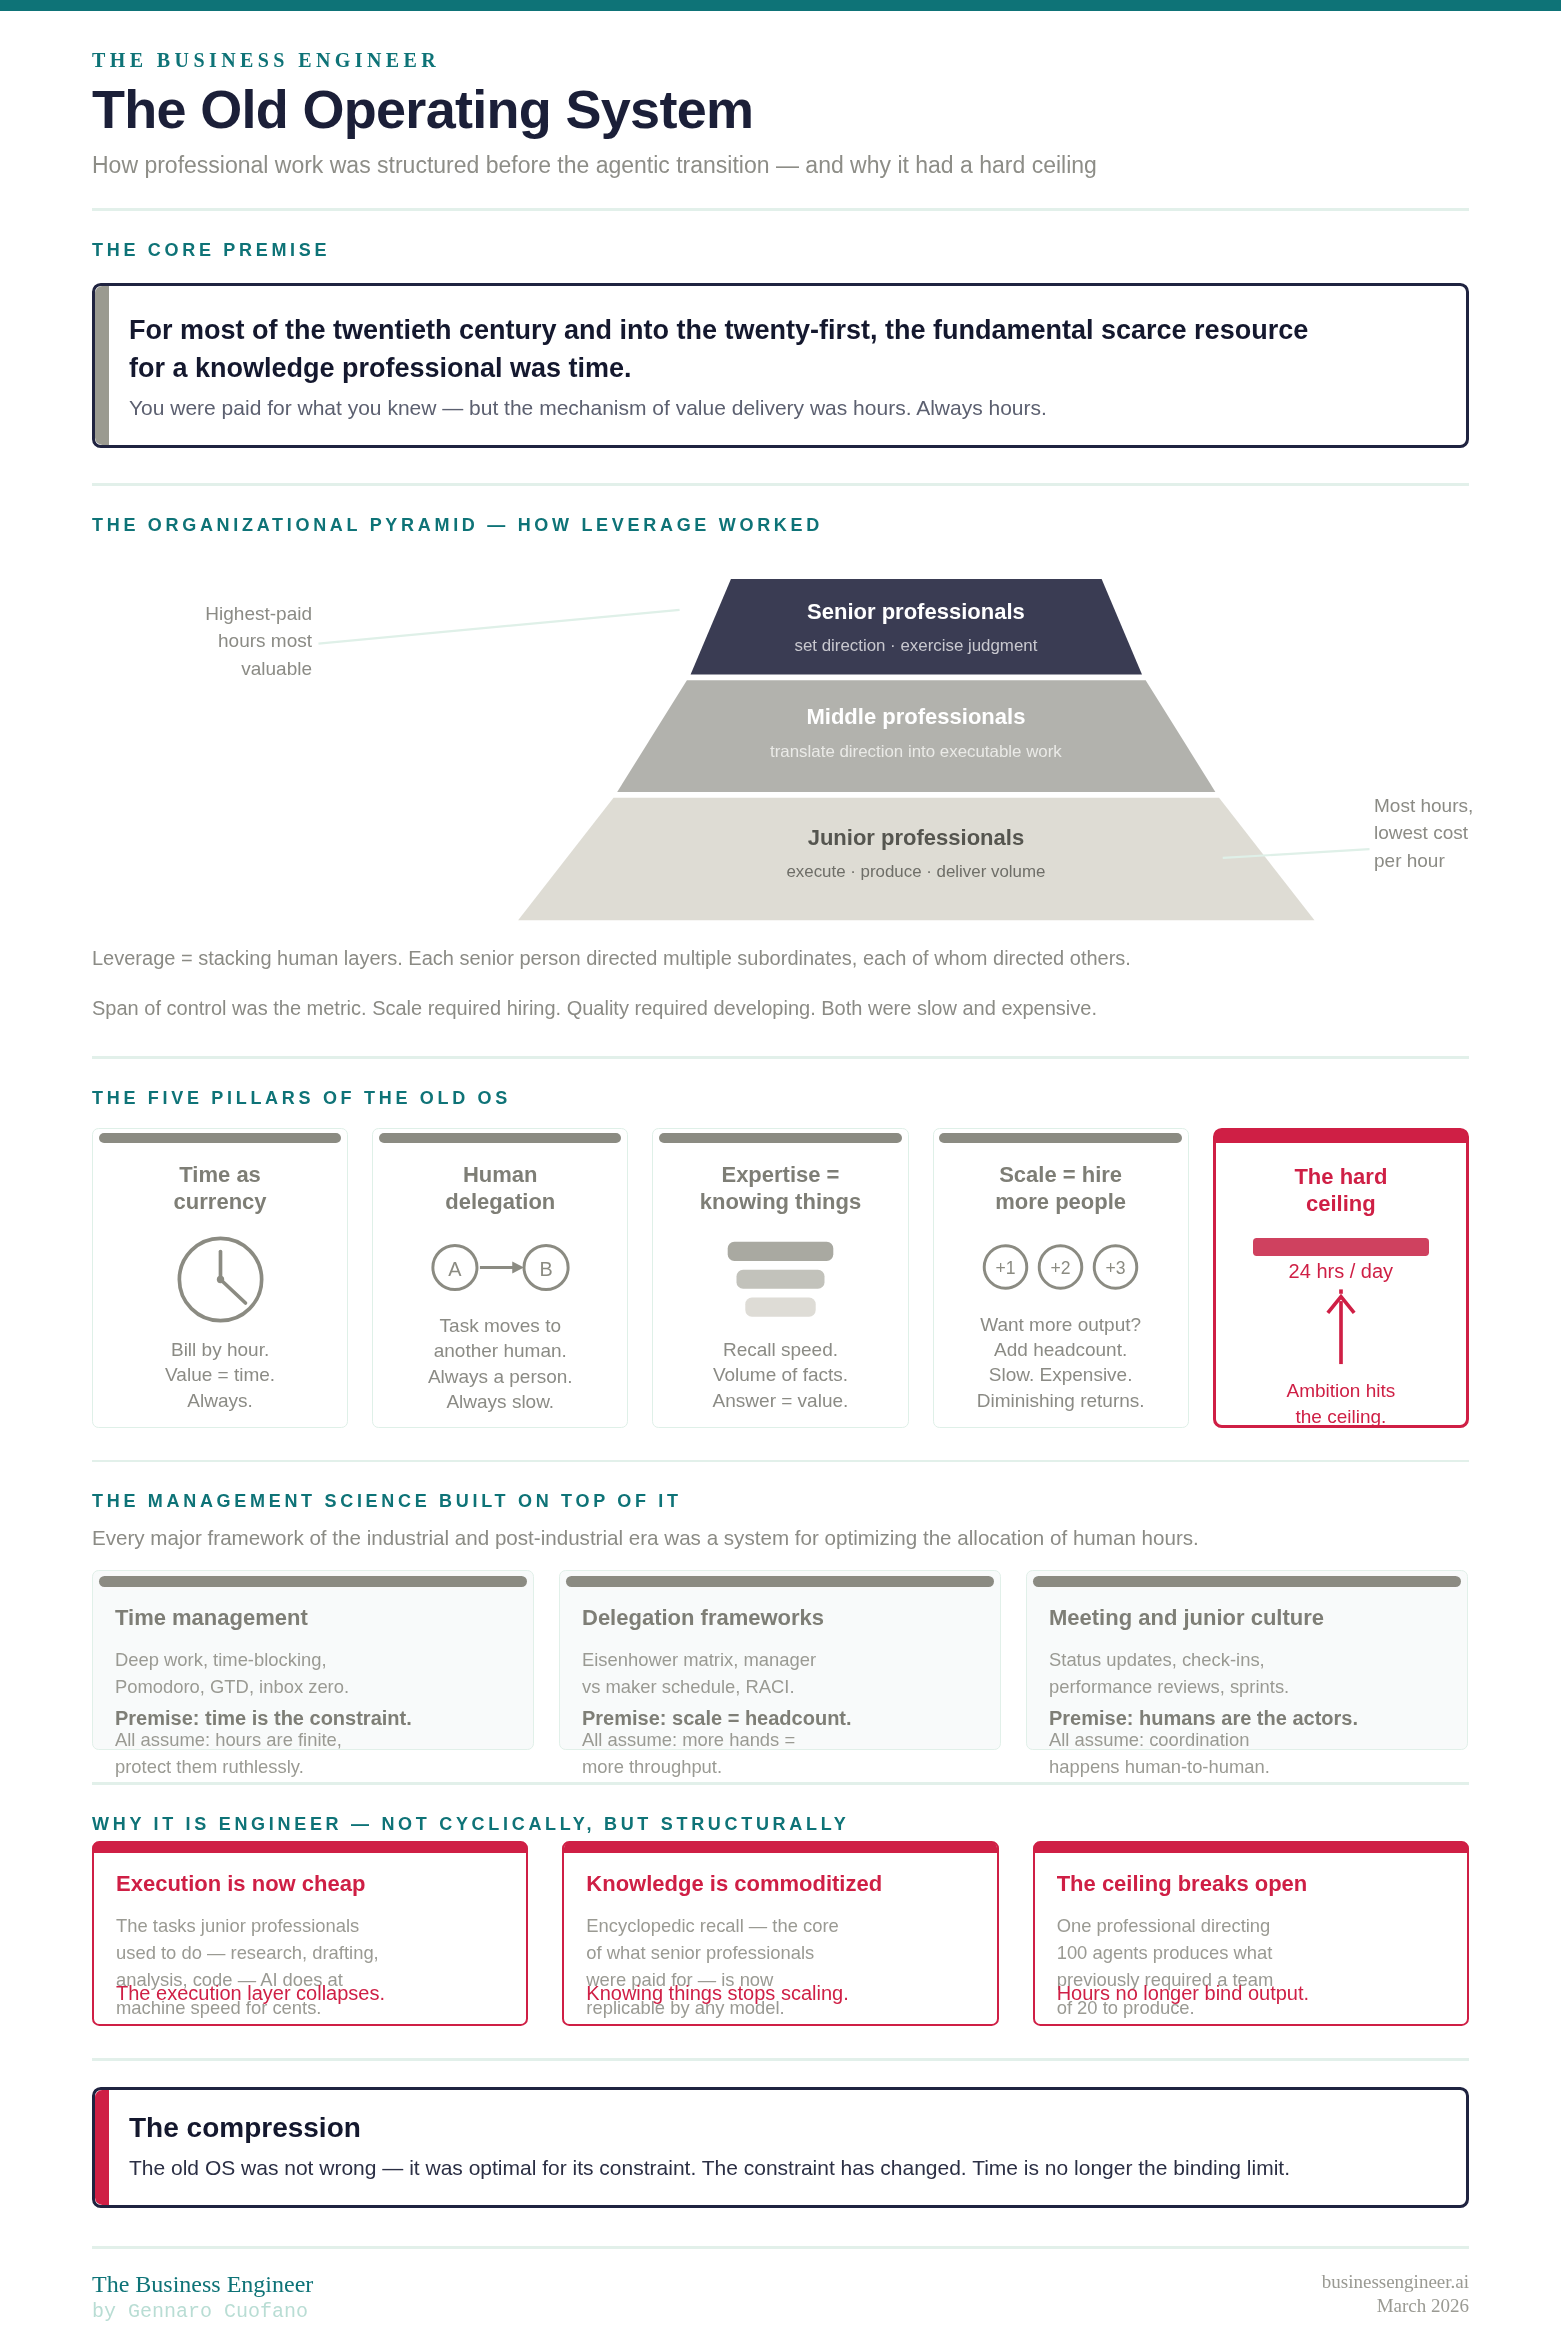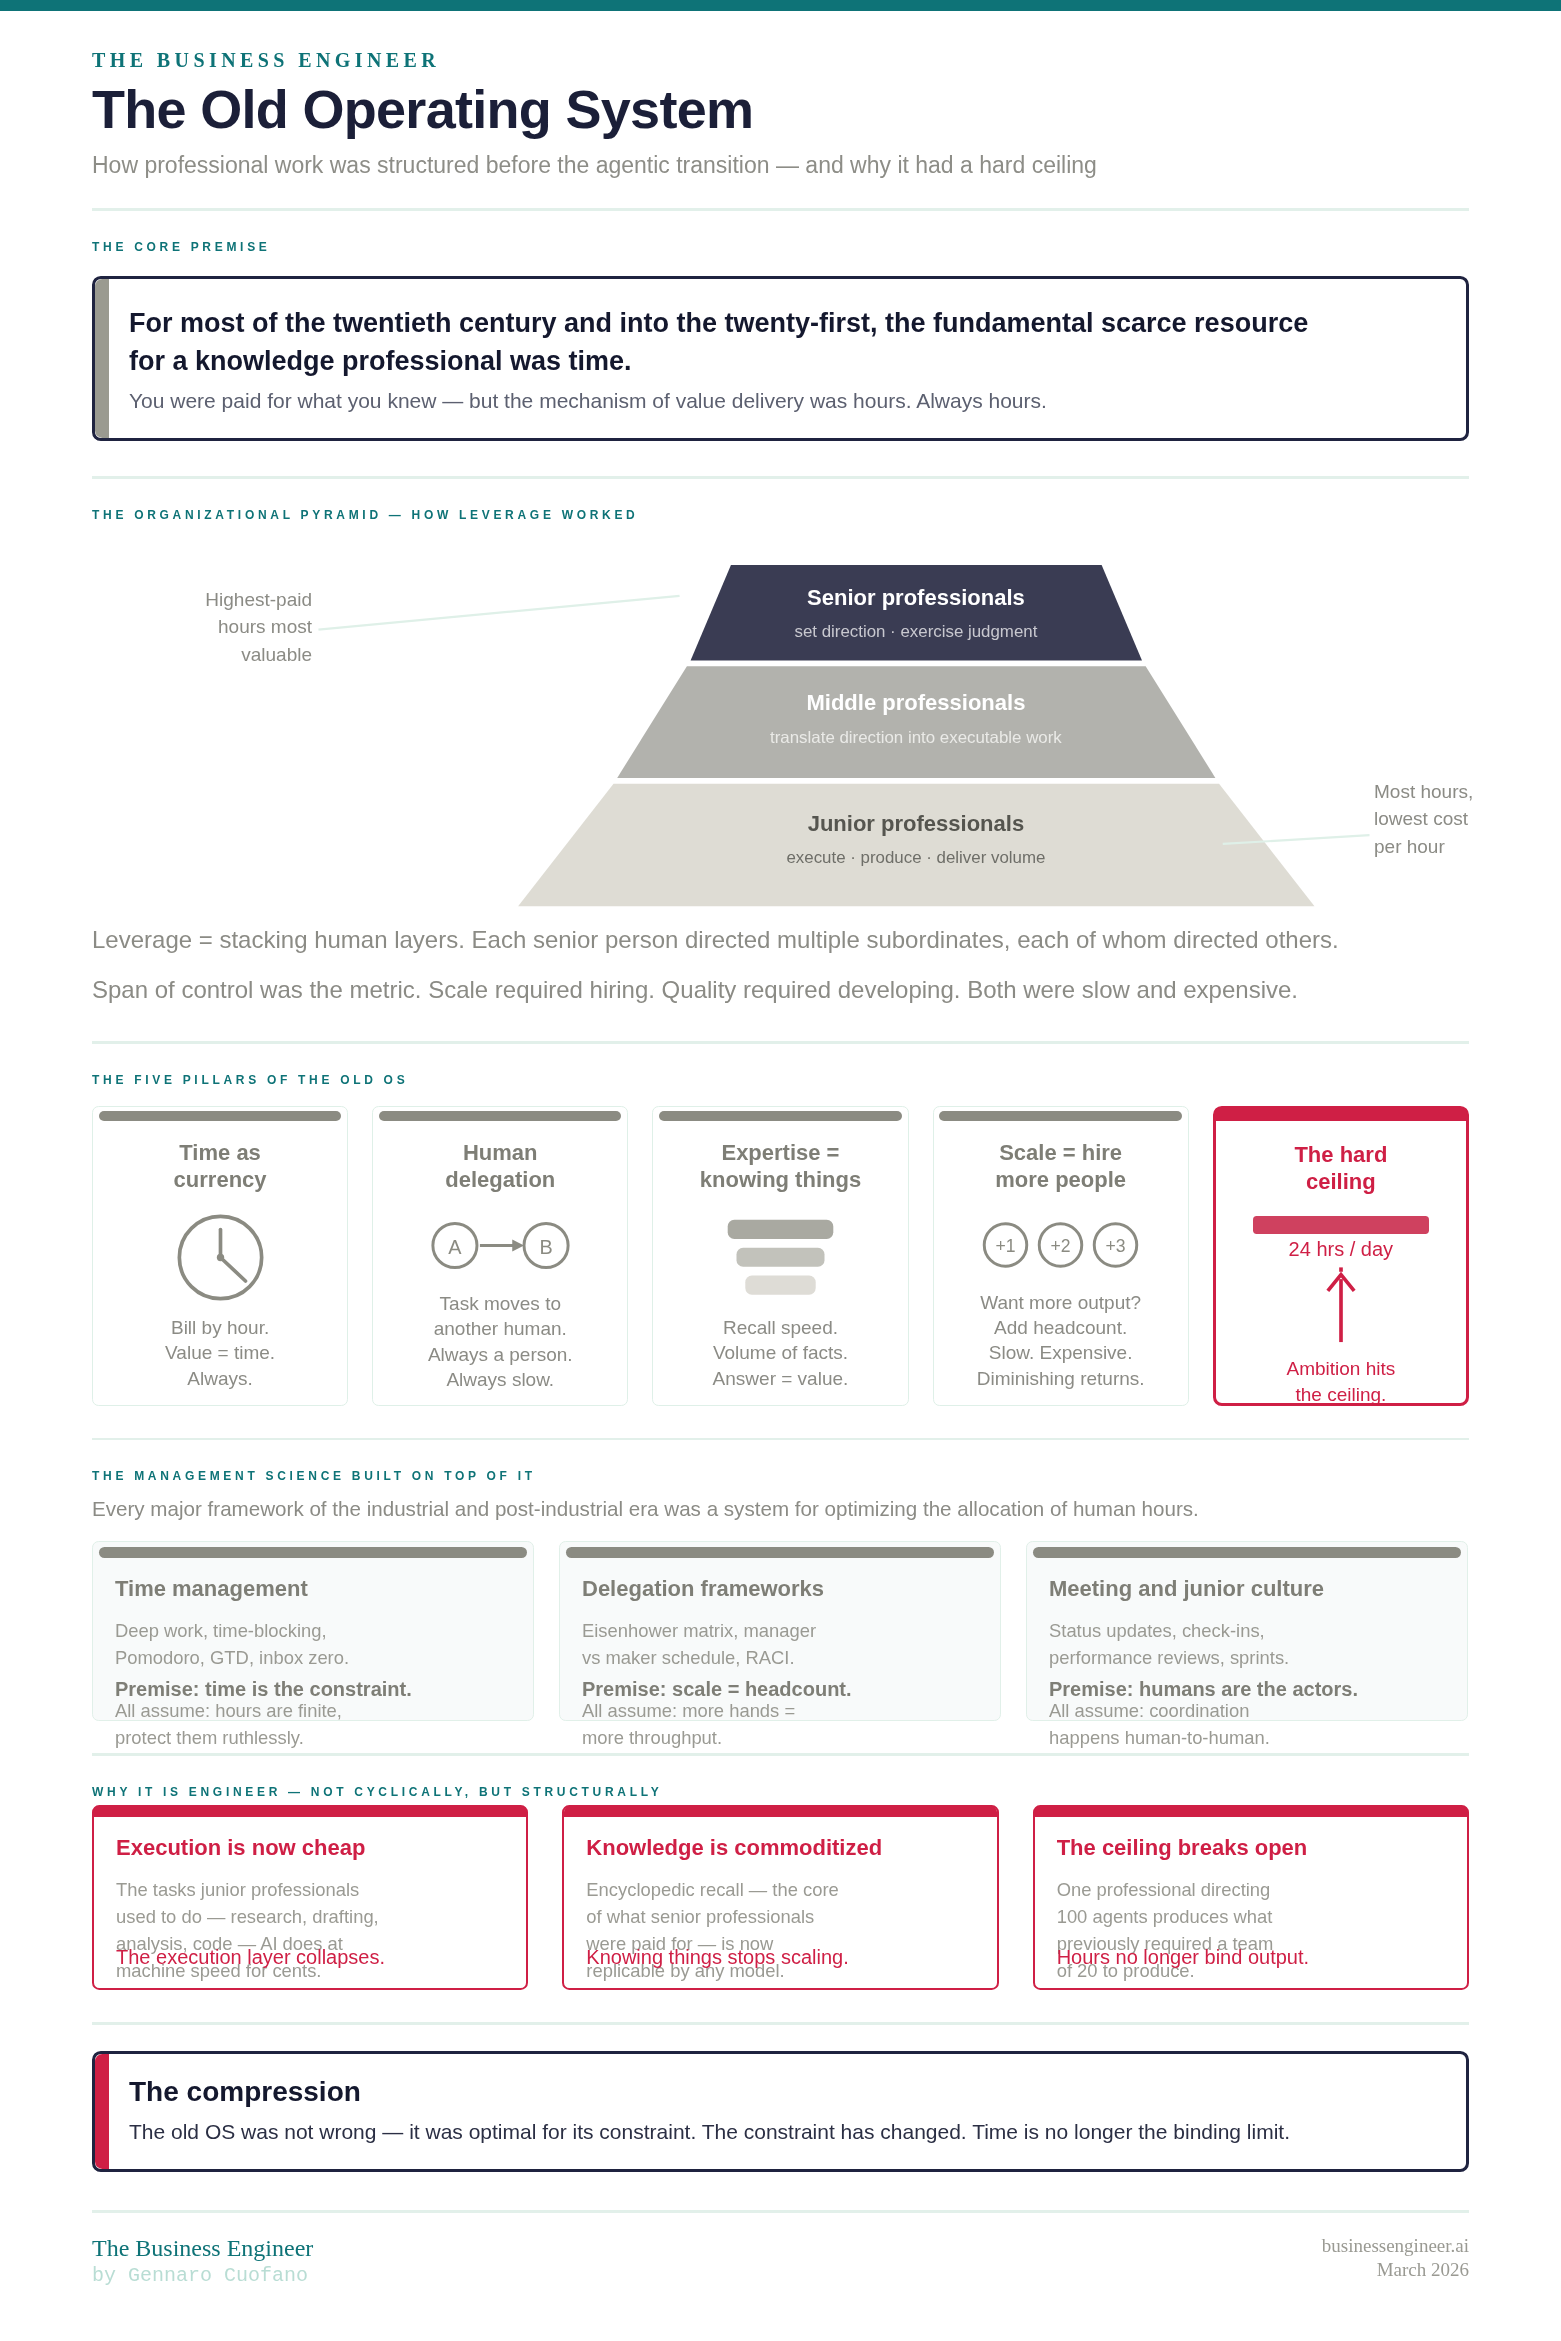--- a/index.html
+++ b/index.html
@@ -36,21 +36,21 @@
   .subtitle{
     color:#8d8d87;
     font-size:23px;
     margin-top:14.7px;
     font-weight:normal;
   }
   .rule{height:2.9px;background:#e2f0ea;margin-top:29px;width:1377px;}
 
   .sect-label{
     color:#0e7377;
-    font-size:12px;
+    font-size:18px;
     font-weight:bold;
     letter-spacing:3.7px;
     margin-top:29px;
   }
 
   
   .premise-box{
     margin-top:22px;
     border:3.7px solid #1f2340;
     border-radius:8.8px;
@@ -89,23 +89,23 @@
     position:absolute;
     color:#8b8b85;
     font-size:19px;
     line-height:1.45;
   }
   .ann.left{left:51px;top:43px;text-align:right;width:169px;}
   .ann.right{left:1282px;top:235px;text-align:left;width:191px;}
 
   .leverage{
     color:#8b8b85;
-    font-size:24px;
+    font-size:20px;
     line-height:1.62;
-    margin-top:11px;
+    margin-top:18px;
   }
 
   
   .pillars{display:flex;gap:24px;margin-top:19px;}
   .pillar{
     width:261px;
     box-sizing:border-box;
     border:1.5px solid #dff0e8;
     border-radius:6.6px;
     background:#ffffff;

